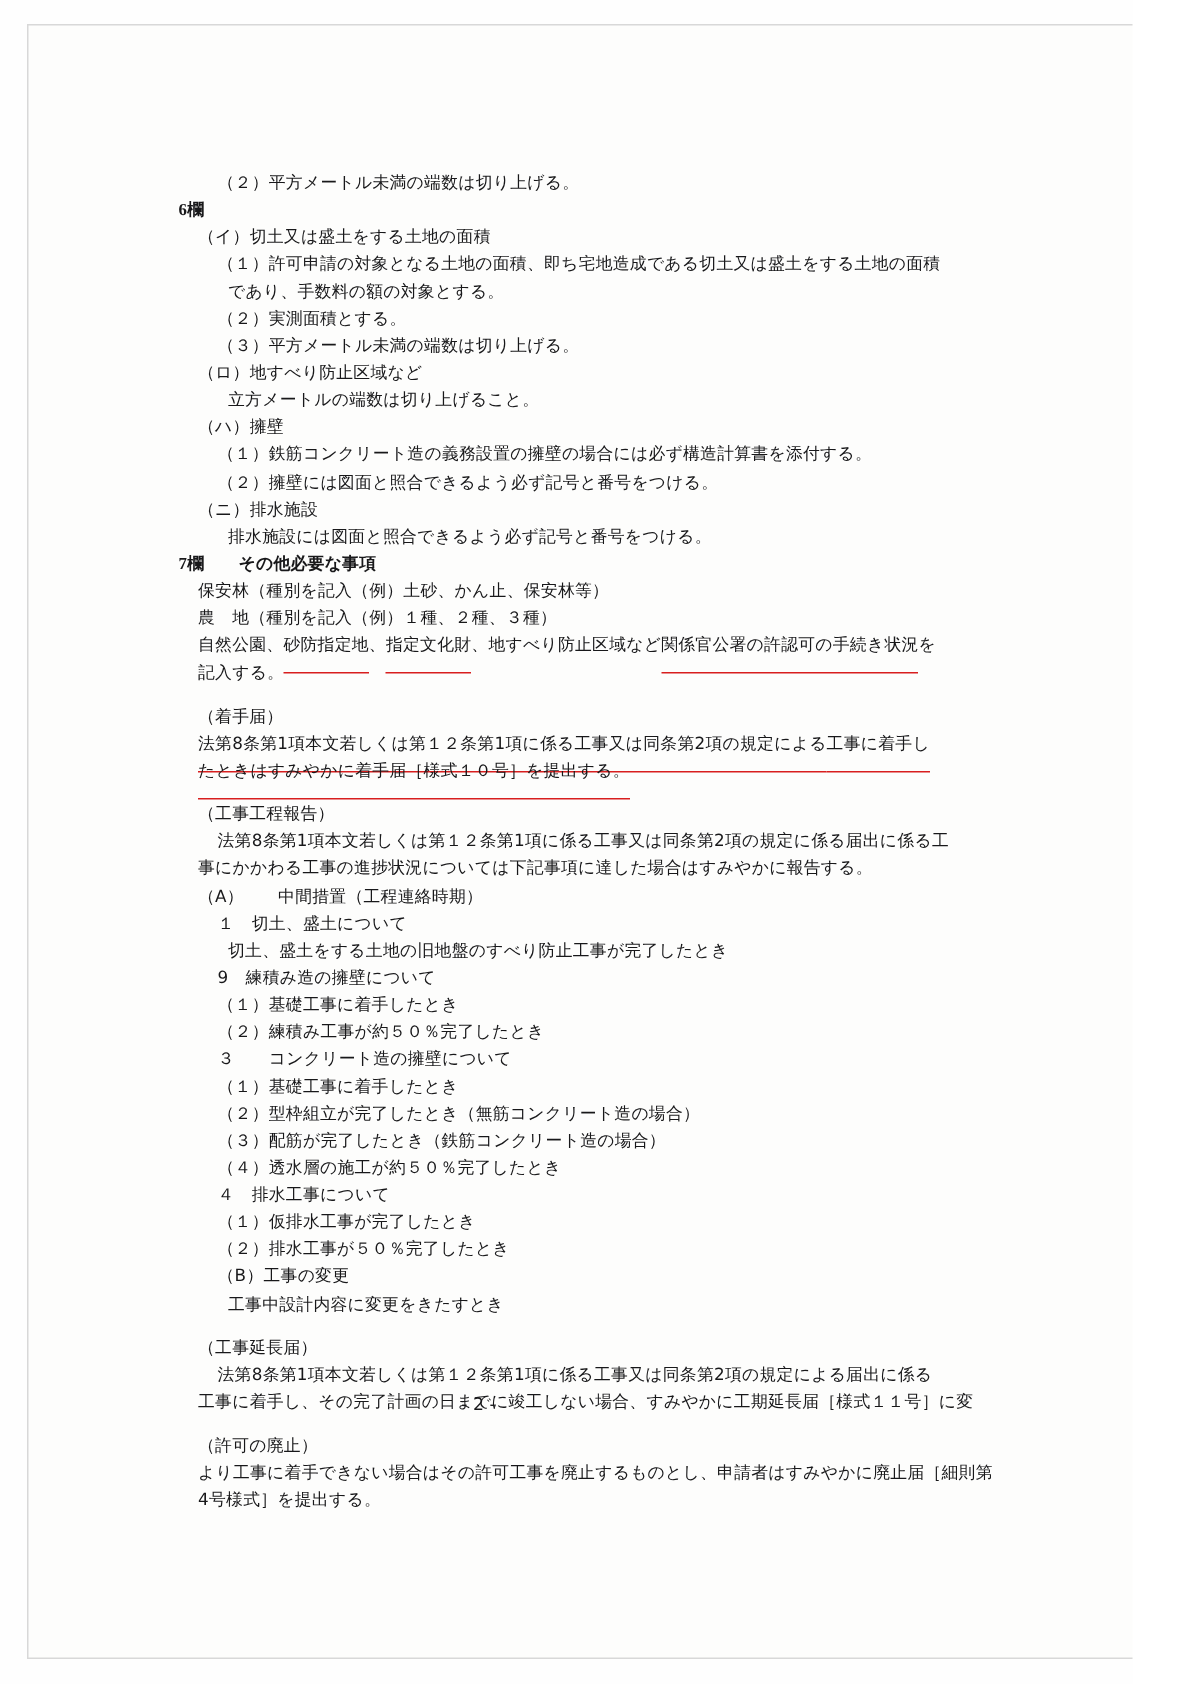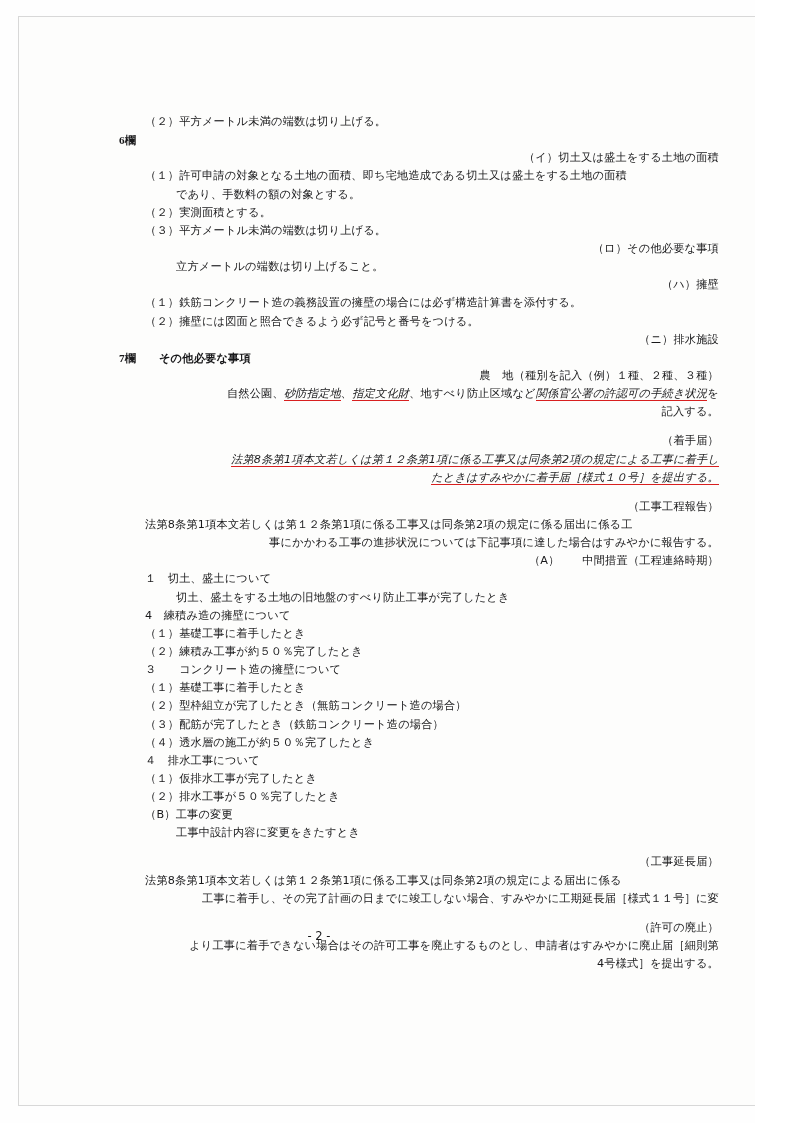--- a/index.html
+++ b/index.html
@@ -37,31 +37,30 @@
     letter-spacing: 0.2px;
   }
   .line {
     white-space: pre-wrap;
     margin: 0;
   }
   .gap {
     height: 11px;
   }
   .i0 { margin-left: 0px; }
-  .i1 { margin-left: 13px; text-align: right; }
+  .i1 { margin-left: 13px; }
   .i2 { margin-left: 26px; }
-  .i3 { margin-left: 57px; }
+  .i3 { margin-left: 33px; }
   .bold-head {
     font-weight: 700;
     font-family: Liberation Serif, serif;
   }
   .u-red {
     border-bottom: 1.4px solid #d81f1f;
-    padding-bottom: 0px;
-    font-style: italic;
+    padding-bottom: 12px;
   }
   .pagenum {
     position: absolute;
     left: 0;
     top: 912px;
     width: 600px;
     text-align: center;
     font-family: "DejaVu Sans", "Liberation Sans", sans-serif;
     font-size: 11.5px;
     color: #18181a;
@@ -74,42 +73,44 @@
 <div class="page">
   <div class="scan">
     <div class="content" id="doc-body">
         <div class="line i2">（２）平方メートル未満の端数は切り上げる。</div>
         <div class="line i0 bold-head">6欄</div>
         <div class="line i1">（イ）切土又は盛土をする土地の面積</div>
         <div class="line i2">（１）許可申請の対象となる土地の面積、即ち宅地造成である切土又は盛土をする土地の面積</div>
         <div class="line i3">であり、手数料の額の対象とする。</div>
         <div class="line i2">（２）実測面積とする。</div>
         <div class="line i2">（３）平方メートル未満の端数は切り上げる。</div>
-        <div class="line i1">（ロ）その他必要な事項</div>
+        <div class="line i1">（ロ）地すべり防止区域など</div>
         <div class="line i3">立方メートルの端数は切り上げること。</div>
         <div class="line i1">（ハ）擁壁</div>
         <div class="line i2">（１）鉄筋コンクリート造の義務設置の擁壁の場合には必ず構造計算書を添付する。</div>
         <div class="line i2">（２）擁壁には図面と照合できるよう必ず記号と番号をつける。</div>
         <div class="line i1">（ニ）排水施設</div>
+        <div class="line i3">排水施設には図面と照合できるよう必ず記号と番号をつける。</div>
         <div class="line i0 bold-head">7欄　　その他必要な事項</div>
+        <div class="line i1">保安林（種別を記入（例）土砂、かん止、保安林等）</div>
         <div class="line i1">農　地（種別を記入（例）１種、２種、３種）</div>
         <div class="line i1"><span class="seg">自然公園、</span><span class="seg u-red">砂防指定地</span><span class="seg">、</span><span class="seg u-red">指定文化財</span><span class="seg">、地すべり防止区域など</span><span class="seg u-red">関係官公署の許認可の手続き状況</span><span class="seg">を</span></div>
         <div class="line i1">記入する。</div>
         <div class="gap"></div>
         <div class="line i1">（着手届）</div>
         <div class="line i1"><span class="seg u-red">法第8条第1項本文若しくは第１２条第1項に係る工事又は同条第2項の規定による</span><span class="seg u-red">工事に着手し</span></div>
         <div class="line i1"><span class="seg u-red">たときはすみやかに着手届［様式１０号］を提出する。</span></div>
         <div class="gap"></div>
         <div class="line i1">（工事工程報告）</div>
         <div class="line i2">法第8条第1項本文若しくは第１２条第1項に係る工事又は同条第2項の規定に係る届出に係る工</div>
         <div class="line i1">事にかかわる工事の進捗状況については下記事項に達した場合はすみやかに報告する。</div>
         <div class="line i1">（A）　　中間措置（工程連絡時期）</div>
         <div class="line i2">１　切土、盛土について</div>
         <div class="line i3">切土、盛土をする土地の旧地盤のすべり防止工事が完了したとき</div>
-        <div class="line i2">4　練積み造の擁壁について</div>
+        <div class="line i2">9　練積み造の擁壁について</div>
         <div class="line i2">（１）基礎工事に着手したとき</div>
         <div class="line i2">（２）練積み工事が約５０％完了したとき</div>
         <div class="line i2">３　　コンクリート造の擁壁について</div>
         <div class="line i2">（１）基礎工事に着手したとき</div>
         <div class="line i2">（２）型枠組立が完了したとき（無筋コンクリート造の場合）</div>
         <div class="line i2">（３）配筋が完了したとき（鉄筋コンクリート造の場合）</div>
         <div class="line i2">（４）透水層の施工が約５０％完了したとき</div>
         <div class="line i2">４　排水工事について</div>
         <div class="line i2">（１）仮排水工事が完了したとき</div>
         <div class="line i2">（２）排水工事が５０％完了したとき</div>

